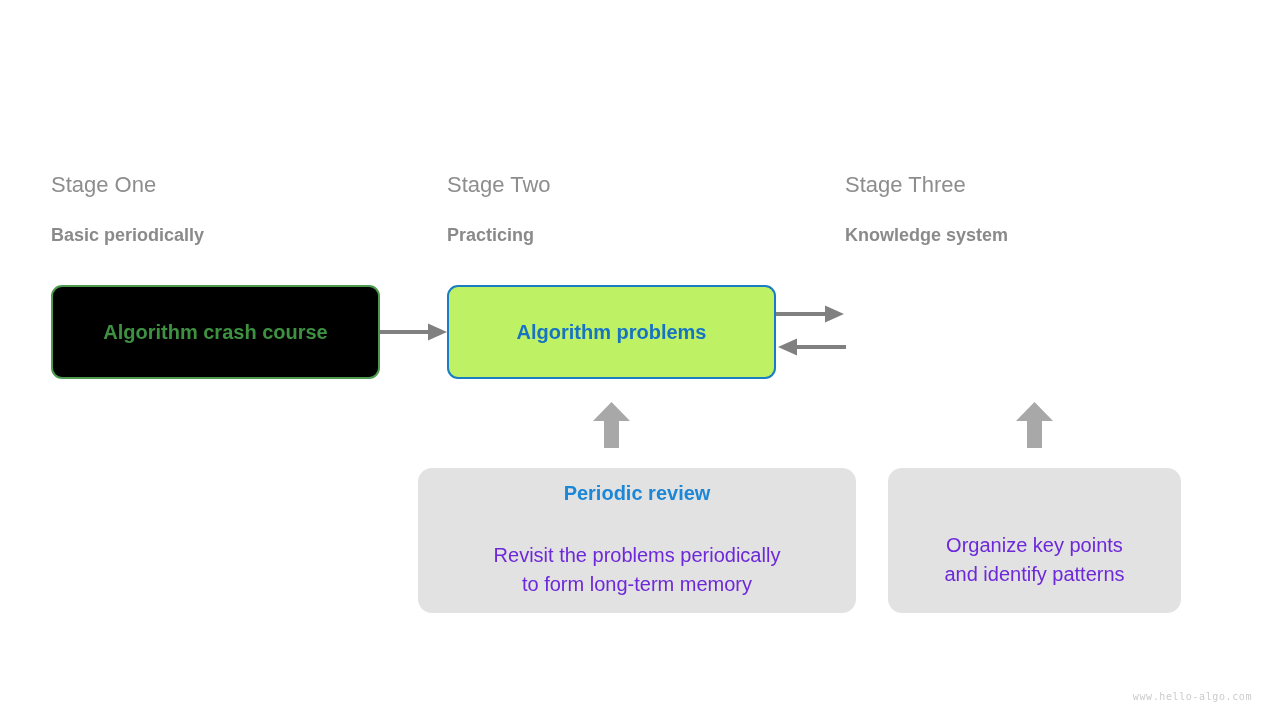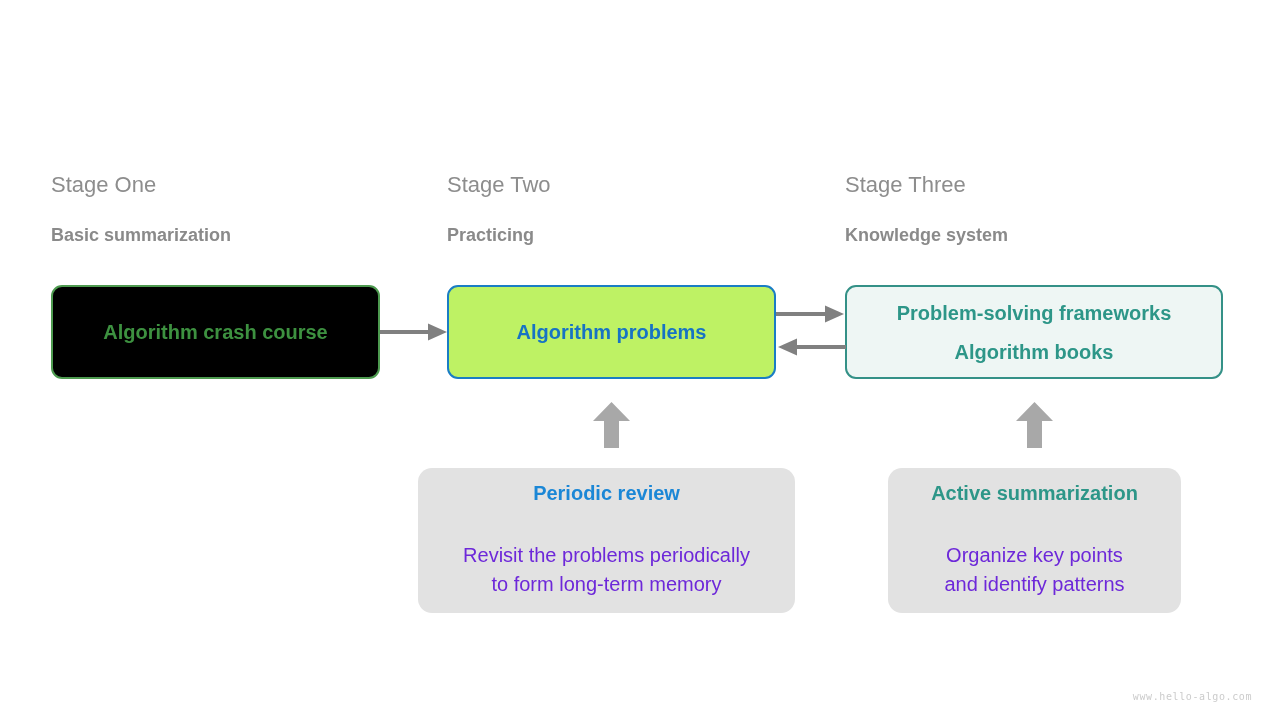--- a/index.html
+++ b/index.html
@@ -130,45 +130,41 @@
     white-space: nowrap;
   }
 </style>
 </head>
 <body>
 
 <div class="canvas">
 
   <div class="stage-col" style="left:51px; top:174px; width:329px;">
     <div class="stage-title">Stage One</div>
-    <div class="stage-subtitle">Basic summarization</div>
+    <div class="stage-subtitle">Basic periodically</div>
   </div>
 
   <div class="stage-col" style="left:845px; top:174px; width:378px;">
     <div class="stage-title">Stage Three</div>
     <div class="stage-subtitle">Knowledge system</div>
   </div>
 
   <div class="stage-col" style="left:447px; top:174px; width:329px;">
     <div class="stage-title">Stage Two</div>
     <div class="stage-subtitle">Practicing</div>
   </div>
 
   <div class="stage-box box-green" style="left:51px; top:285px; width:329px; height:94px;">
     <div class="box-line">Algorithm crash course</div>
   </div>
 
   <div class="stage-box box-blue" style="left:447px; top:285px; width:329px; height:94px;">
     <div class="box-line">Algorithm problems</div>
   </div>
 
-  <div class="stage-box box-teal" style="left:845px; top:285px; width:378px; height:94px;">
-    <div class="box-line">Problem-solving frameworks</div>
-    <div class="box-line">Algorithm books</div>
-  </div>
 
   <svg class="arrow-svg" style="left:380px; top:318px;" width="68" height="28" viewBox="0 0 68 28">
     <line x1="0" y1="14" x2="51" y2="14" stroke="#808080" stroke-width="4"></line>
     <polygon points="67,14 48,5.5 48,22.5" fill="#808080"></polygon>
   </svg>
 
   <svg class="arrow-svg" style="left:776px; top:300px;" width="70" height="28" viewBox="0 0 70 28">
     <line x1="0" y1="14" x2="52" y2="14" stroke="#808080" stroke-width="4"></line>
     <polygon points="68,14 49,5.5 49,22.5" fill="#808080"></polygon>
   </svg>
@@ -179,27 +175,26 @@
   </svg>
 
   <svg class="arrow-svg" style="left:593px; top:402px;" width="37" height="46" viewBox="0 0 37 46">
     <polygon points="18.5,0 37,19 26,19 26,46 11,46 11,19 0,19" fill="#a8a8a8"></polygon>
   </svg>
 
   <svg class="arrow-svg" style="left:1016px; top:402px;" width="37" height="46" viewBox="0 0 37 46">
     <polygon points="18.5,0 37,19 26,19 26,46 11,46 11,19 0,19" fill="#a8a8a8"></polygon>
   </svg>
 
-  <div class="support-box" style="left:418px; top:468px; width:377px; height:145px;">
+  <div class="support-box" style="left:418px; top:468px; width:438px; height:145px;">
     <div class="support-title accent-blue">Periodic review</div>
     <div class="support-body">Revisit the problems periodically
 to form long-term memory</div>
   </div>
 
   <div class="support-box" style="left:888px; top:468px; width:293px; height:145px;">
-    <div class="support-title accent-teal">Active summarization</div>
     <div class="support-body">Organize key points
 and identify patterns</div>
   </div>
 
   <div class="watermark">www.hello-algo.com</div>
 
 </div>
 
 </body></html>

